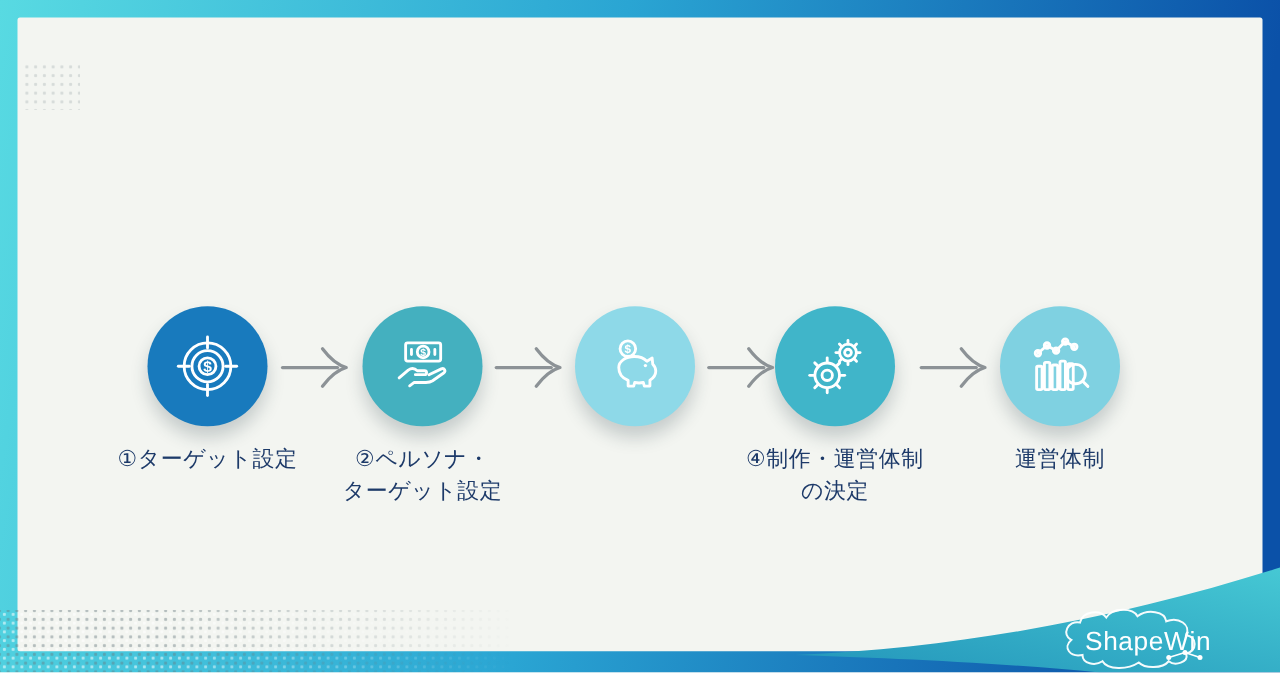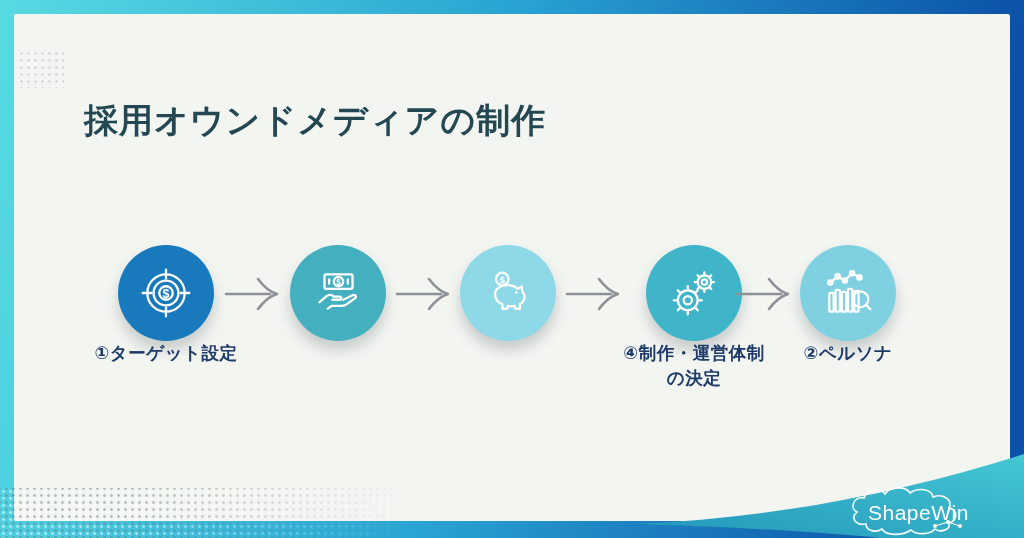--- a/index.html
+++ b/index.html
@@ -40,21 +40,21 @@
   .circle{
     width:96px;height:96px;border-radius:50%;margin:0 auto;
     display:flex;align-items:center;justify-content:center;
     box-shadow:0 9px 14px rgba(35,60,70,.22);
   }
   .circle svg{display:block;}
   .icon *{stroke:#fff;fill:none;stroke-width:2.2;stroke-linecap:round;stroke-linejoin:round;}
   .icon .fillwhite{fill:#fff;stroke:none;}
   .icon text{fill:#fff;stroke:none;font-family:"Liberation Sans",sans-serif;font-weight:700;}
   .step-label{
-    color:var(--label);font-size:17.5px;font-weight:700;
+    margin-top:14px;color:var(--label);font-size:17.5px;font-weight:400;
     line-height:1.45;white-space:pre-line;letter-spacing:.5px;
   }
   .arrow{position:absolute;top:273px;width:60px;height:42px;}
   .arrow path{stroke:var(--arrow);fill:none;stroke-width:2.6;stroke-linecap:round;stroke-linejoin:round;}
   .logo{position:absolute;left:838px;top:484px;width:160px;height:52px;z-index:7;}
   .logo svg{display:block;}
   .logo .cloud{stroke:#fff;fill:none;stroke-width:1.6;opacity:.95;}
   .logo text{fill:#fff;font-family:"Liberation Sans",sans-serif;font-size:21px;letter-spacing:.5px;}
   .logo .dot{fill:#fff;}
   .logo .link{stroke:#fff;stroke-width:1.3;}
@@ -72,21 +72,20 @@
         <stop offset="1" stop-color="#46c8d4"></stop>
       </linearGradient>
     </defs>
     <path d="M636,86 C780,80 910,52 1024,16 L1024,100 L880,100 C800,92 700,88 636,86 Z" fill="url(#swg)"></path>
   </svg>
 
   <div class="dots-tl"></div>
   <div class="dots-bl"></div>
 
   <div class="title">
-    <div>採用オウンドメディアの制作</div>
   </div>
 
   <div class="steps">
 
     <div class="step" style="left:78px">
       <div class="circle" style="background: rgb(24, 122, 189);">
         <svg class="icon" width="54" height="54" viewBox="0 0 52 52">
           <circle cx="26" cy="26" r="18"></circle>
           <circle cx="26" cy="26" r="12"></circle>
           <circle cx="26" cy="26" r="6.5"></circle>
@@ -104,34 +103,36 @@
       <div class="circle" style="background: rgb(68, 176, 191);">
         <svg class="icon" width="54" height="54" viewBox="0 0 52 52">
           <rect x="13" y="8" width="27" height="14" rx="1.5"></rect>
           <circle cx="26.5" cy="15" r="4.5"></circle>
           <text x="26.5" y="18" font-size="8" text-anchor="middle">$</text>
           <path d="M17.5 13 v4 M35.5 13 v4"></path>
           <path d="M8 35 l7 -6 c2.5 -1.8 5 -1.5 7 0.5 l5.5 0 c2.2 0 2.2 3 0 3 l-7 0"></path>
           <path d="M31 32.5 l9.5 -4.5 c2.3 -0.9 3.8 1.8 1.8 3.2 l-8.5 6 c-1.5 1 -3.4 1.3 -5.2 1.3 l-9 0 l-3.5 2.6"></path>
         </svg>
       </div>
+      <div class="step-label">②ペルソナ・
+ターゲット設定</div>
     </div>
 
     <div class="step" style="left:420px">
       <div class="circle" style="background: rgb(142, 217, 232);">
         <svg class="icon" width="54" height="54" viewBox="0 0 52 52">
           <circle cx="20.5" cy="12.5" r="6"></circle>
           <text x="20.5" y="16" font-size="9" text-anchor="middle">$</text>
           <path d="M13.5 27 c0 -5 5.5 -8.5 12 -8.5 c4 0 7.5 1.3 9.7 3.6 l4 -2.4 l0.5 4.8 c1.5 1.5 2.3 3.3 2.3 5.2 c0 3 -1.8 5.5 -4.5 7 l0 4.6 l-4.3 0 l-0.8 -2.8 c-2.1 0.5 -4.5 0.5 -6.6 0 l-0.8 2.8 l-4.3 0 l0 -4.4 c-4.2 -1.6 -7.2 -5 -7.2 -9.9 z"></path>
           <circle class="fillwhite" cx="34" cy="25.5" r="1.3"></circle>
         </svg>
       </div>
     </div>
 
-    <div class="step" style="left:606px">
+    <div class="step" style="left:580px">
       <div class="circle" style="background: rgb(64, 181, 201);">
         <svg class="icon" width="54" height="54" viewBox="0 0 52 52">
           <circle cx="20" cy="33" r="9.5"></circle>
           <circle cx="20" cy="33" r="4"></circle>
           <g stroke-width="3.2">
             <line x1="30" y1="33" x2="33.5" y2="33"></line>
             <line x1="27.1" y1="40.1" x2="29.6" y2="42.6"></line>
             <line x1="20" y1="43" x2="20" y2="46.5"></line>
             <line x1="12.9" y1="40.1" x2="10.4" y2="42.6"></line>
             <line x1="10" y1="33" x2="6.5" y2="33"></line>
@@ -172,21 +173,21 @@
             <circle cx="9" cy="16" r="2.1"></circle>
             <circle cx="16" cy="10" r="2.1"></circle>
             <circle cx="23" cy="14" r="2.1"></circle>
             <circle cx="30" cy="7" r="2.1"></circle>
             <circle cx="37" cy="11" r="2.1"></circle>
           </g>
           <circle cx="38" cy="32" r="7.5" stroke-width="2.6"></circle>
           <line x1="43.5" y1="37.5" x2="47.5" y2="41.5" stroke-width="3.2"></line>
         </svg>
       </div>
-      <div class="step-label">②ペルソナ</div>
+      <div class="step-label">運営体制</div>
     </div>
 
     <svg class="arrow" style="left:222px" viewBox="0 0 60 42">
       <path d="M4 21 H48"></path>
       <path d="M36 6 C42 14 48 19 55 21 C48 23 42 28 36 36"></path>
     </svg>
     <svg class="arrow" style="left:393px" viewBox="0 0 60 42">
       <path d="M4 21 H48"></path>
       <path d="M36 6 C42 14 48 19 55 21 C48 23 42 28 36 36"></path>
     </svg>

